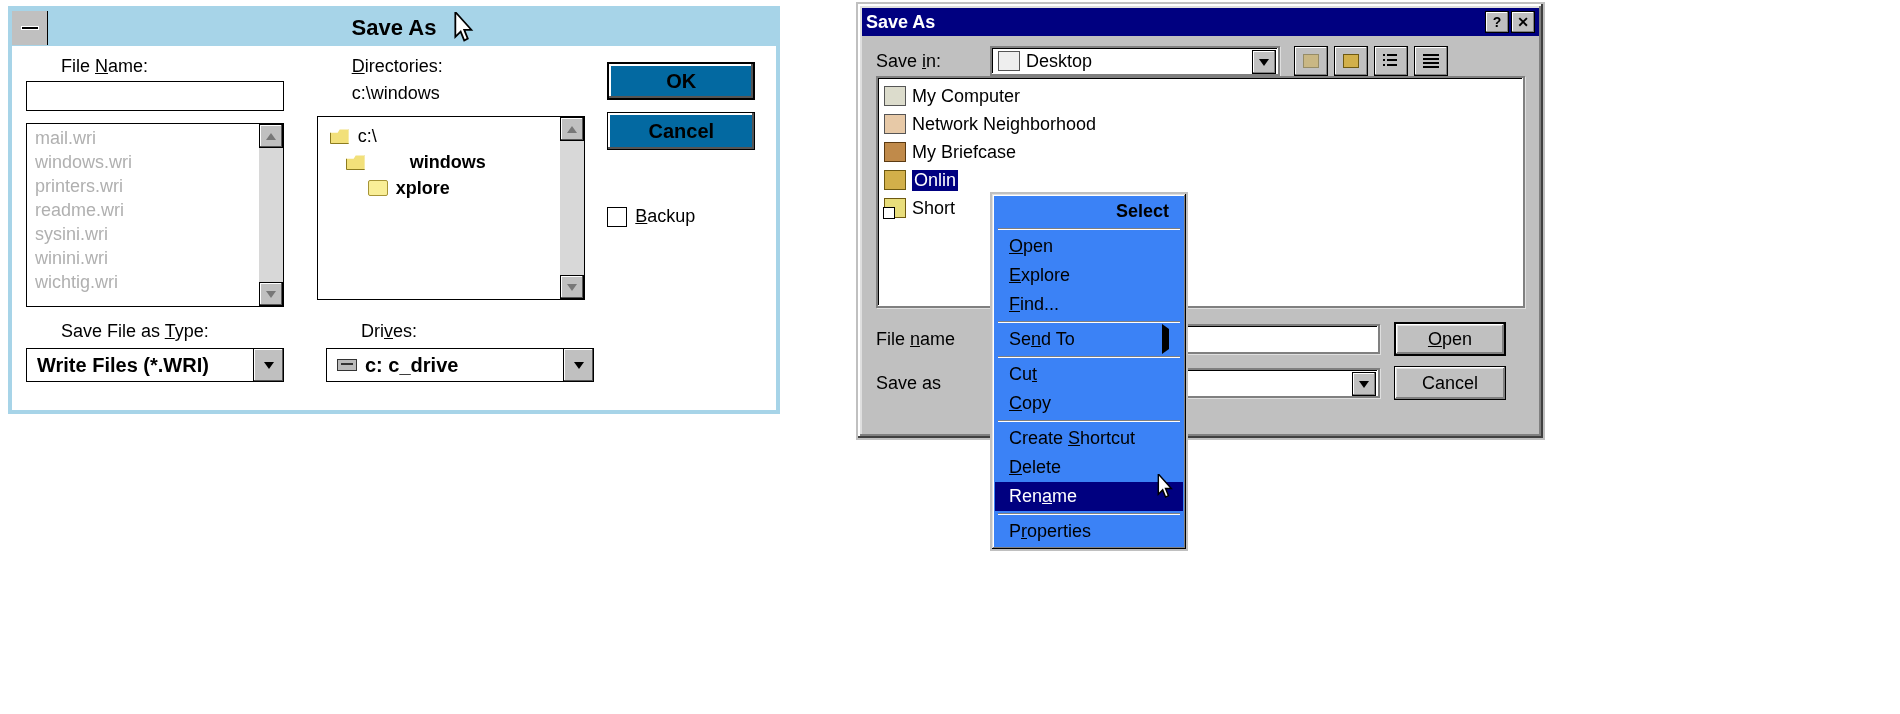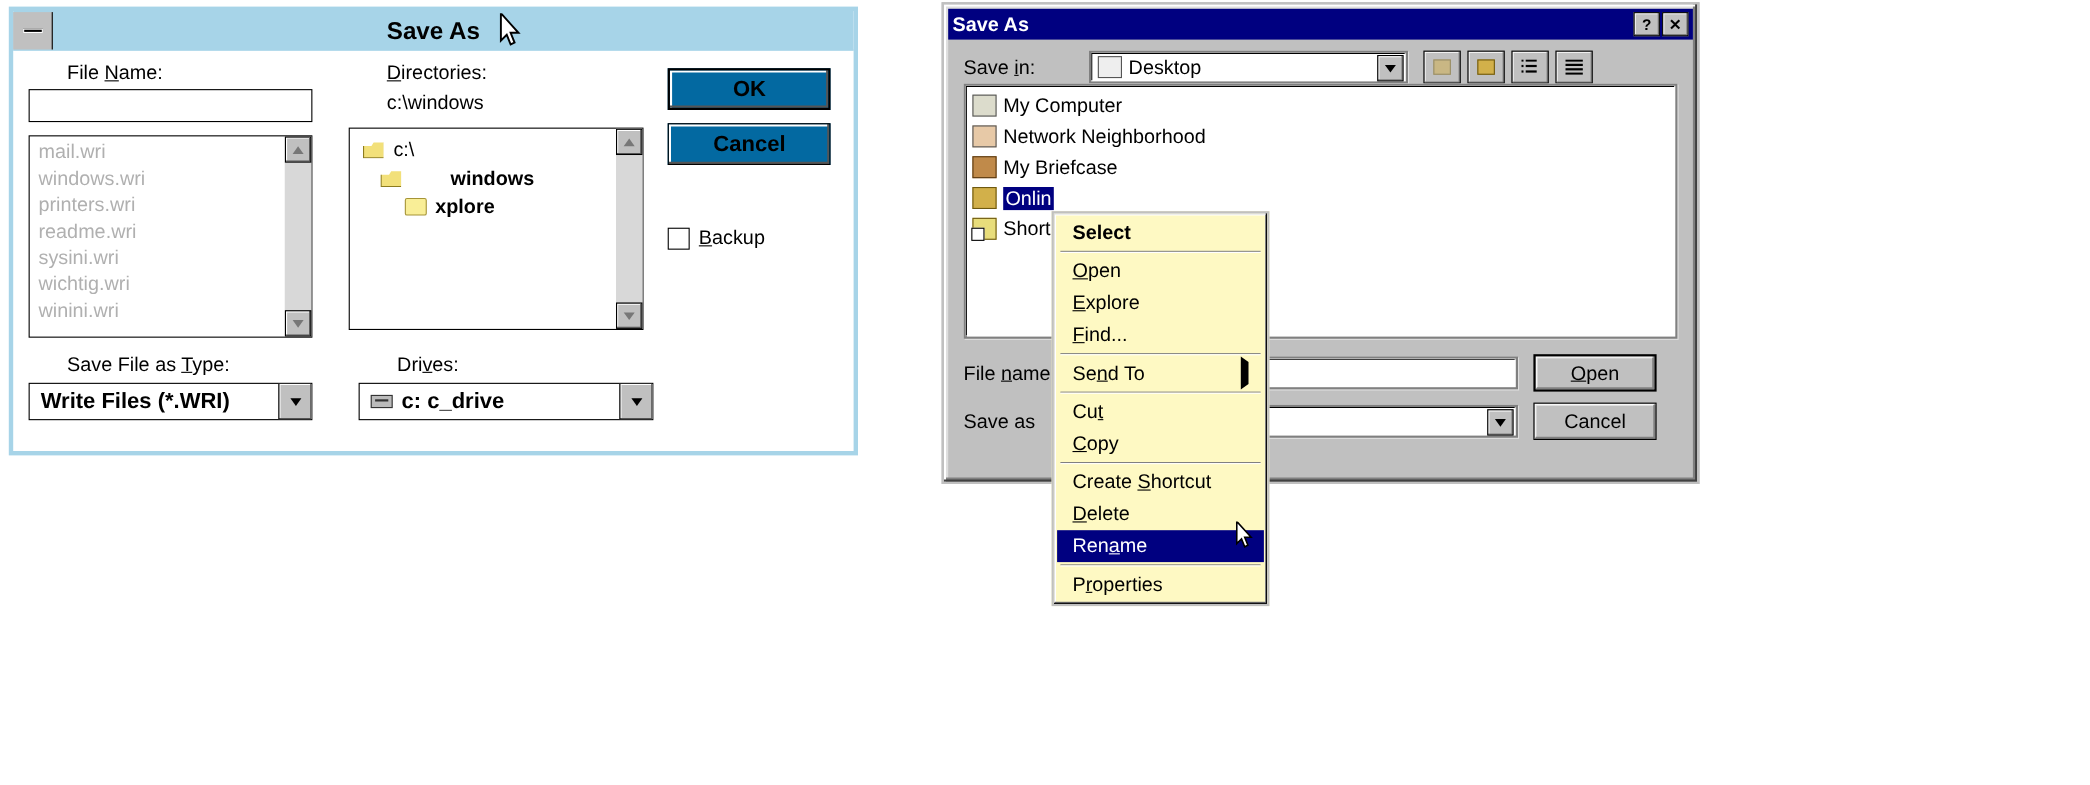--- a/index.html
+++ b/index.html
@@ -187,26 +187,27 @@
     background:#c0c0c0;
     border:1px solid #000;
     box-shadow: inset -1px -1px 0 #808080, inset 1px 1px 0 #fff, inset -2px -2px 0 #808080, inset 2px 2px 0 #dfdfdf;
     font:inherit; font-size:18px;
     display:flex; align-items:center; justify-content:center;
   }
   .w95-button.default { border:2px solid #000; }
 
   
   .ctxmenu {
-    position:absolute; left:956px; top:192px; width:198px;
-    background:#fef9c3;
+    position:absolute; left:990px; top:192px; width:198px;
+    background:#3b82f6;
     border:2px solid #c0c0c0;
     box-shadow: inset -1px -1px 0 #000, inset 1px 1px 0 #dfdfdf, inset -2px -2px 0 #808080, inset 2px 2px 0 #fff;
     padding:3px;
     z-index:10;
+    text-align:right;
   }
   .ctx-title { padding:4px 14px; font-weight:bold; }
   .ctx-item  { padding:4px 14px; font-size:18px; display:flex; align-items:center;}
   .ctx-item.hover { background:#000080; color:#fff; }
   .ctx-sep { height:2px; margin:2px 3px; border-top:1px solid #808080; border-bottom:1px solid #fff; }
   .ctx-arrow { margin-left:auto; }
   .cursor95 {
     position:absolute; right:6px; bottom:6px;
   }
   .u { text-decoration: underline; }
@@ -241,22 +242,22 @@
           <span>File </span><span class="w31-ul">N</span><span>ame:</span>
         </div>
         <input class="w31-input" style="width: 258px; margin-top: 4px;" value="">
         <div class="w31-listbox" style="width:258px; height:184px; margin-top:12px;">
           <div style="padding-top:2px; padding-right:24px;">
             <div class="item">mail.wri</div>
             <div class="item">windows.wri</div>
             <div class="item">printers.wri</div>
             <div class="item">readme.wri</div>
             <div class="item">sysini.wri</div>
+            <div class="item">winini.wri</div>
             <div class="item">wichtig.wri</div>
-            <div class="item">winini.wri</div>
           </div>
           <div class="w31-scroll">
             <div class="w31-sbtn">
                 <span class="arrow-up" style="border-bottom-color:#777"></span>
               </div>
             <div class="w31-strack"></div>
             <div class="w31-sbtn">
                 <span class="arrow-down" style="border-top-color:#777"></span>
               </div>
           </div>

